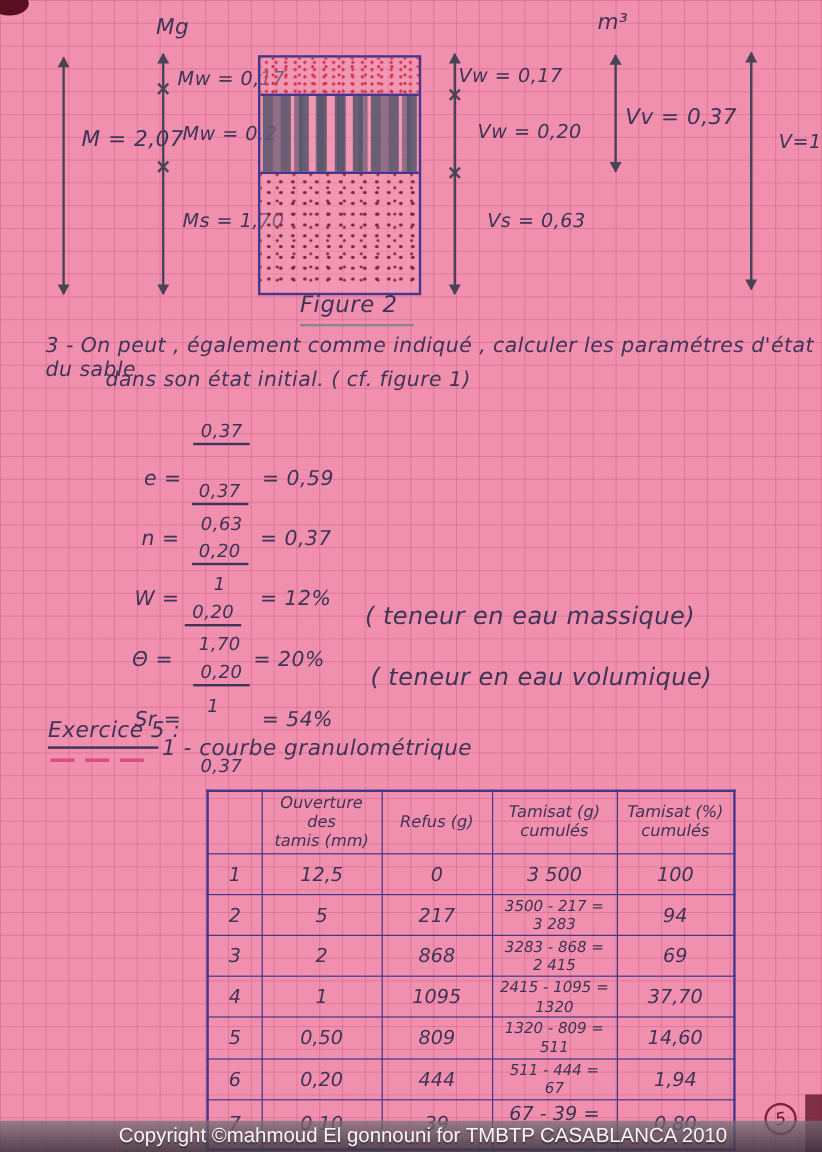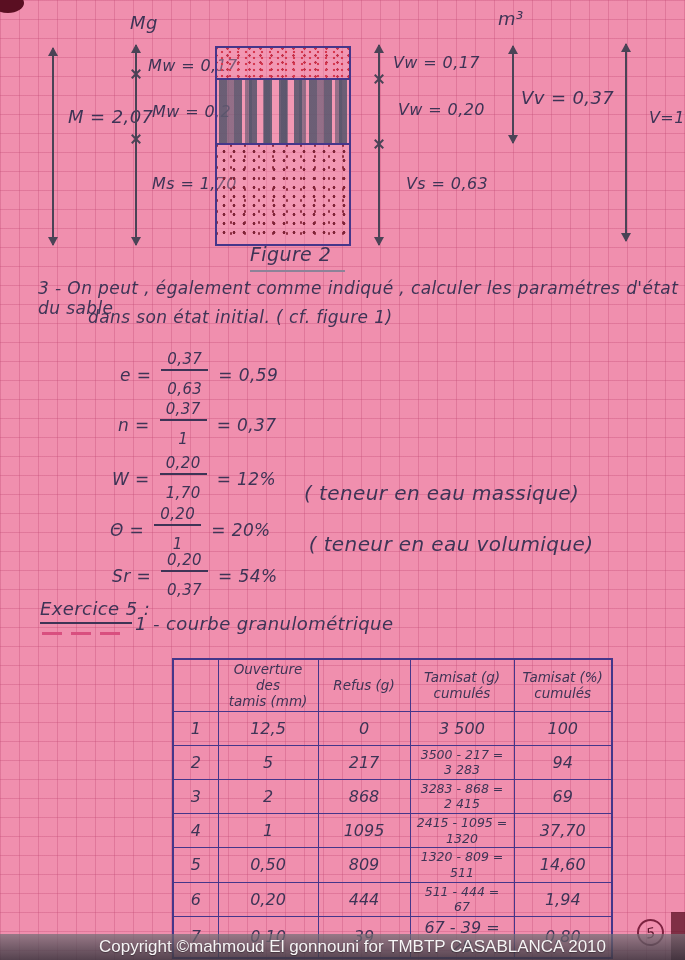--- a/index.html
+++ b/index.html
@@ -47,21 +47,21 @@
     background-image:
       radial-gradient(circle,#7e2336 1.2px, transparent 1.7px),
       radial-gradient(circle,#8e2d42 1px, transparent 1.5px);
     background-size:10px 9px, 14px 11px; background-position:2px 2px, 7px 6px; }
   .lbl{ font-size:16px; white-space:nowrap; }
   .lbl-big{ font-size:18px; }
   .caption{ font-size:19px; color:#3e3456; }
   .caption-underline{ position:absolute; height:2px; background:#8d8298; }
   
   .formula{ position:absolute; display:flex; align-items:center; gap:10px; font-size:17px; }
-  .frac{ display:inline-flex; flex-direction:column; align-items:center; line-height:1.05; font-size:15px; }
+  .frac{ display:inline-flex; flex-direction:column; align-items:center; line-height:1.05; font-size:15px;gap:48px; }
   .frac .num{ padding:0 6px 1px 6px; border-bottom:2px solid #3e3456; }
   .frac .den{ padding-top:11px; }
   .note{ font-size:20px;margin-top:29px; }
   
   .dashes{ position:absolute; display:flex; gap:9px; }
   .dashes span{ width:20px; height:3px; background:#d94f7f; }
   .title-underline{ position:absolute; height:2px; background:#3e3456; }
   
   table.sieve{ position:absolute; left:172px; top:658px; border-collapse:collapse;
     border:2.5px solid #45368a; }
@@ -111,21 +111,21 @@
   <div class="phase-box">
     <div class="layer layer-air"></div>
     <div class="layer layer-water"></div>
     <div class="layer layer-solid"></div>
   </div>
 
   <div class="varrow" style="left:378px; top:45px; height:200px;">
     <span class="tick" style="top:28px;"></span>
     <span class="tick" style="top:93px;"></span>
   </div>
-  <div class="abs hw lbl" style="left:393px; top:53px;">Vw = 0,17</div>
+  <div class="abs hw lbl" style="left:382px; top:53px;">Vw = 0,17</div>
   <div class="abs hw lbl" style="left:398px; top:100px;">Vw = 0,20</div>
   <div class="abs hw lbl" style="left:406px; top:174px;">Vs = 0,63</div>
 
   <div class="varrow" style="left:512px; top:46px; height:97px;"></div>
   <div class="abs hw lbl-big" style="left:521px; top:87px;">Vv = 0,37</div>
 
   <div class="varrow" style="left:625px; top:44px; height:197px;"></div>
   <div class="abs hw lbl" style="left:649px; top:108px;">V=1</div>
 
   <div class="abs hw caption" style="left:250px; top:243px;">Figure 2</div>

